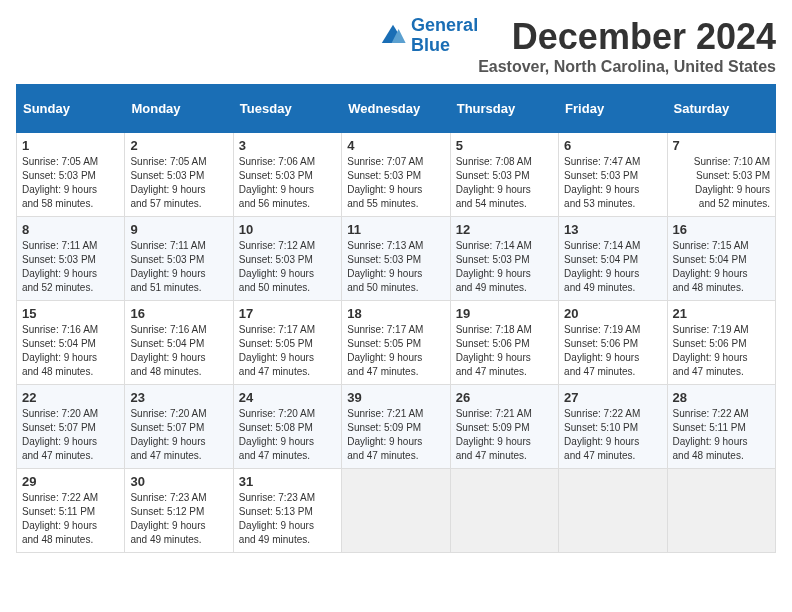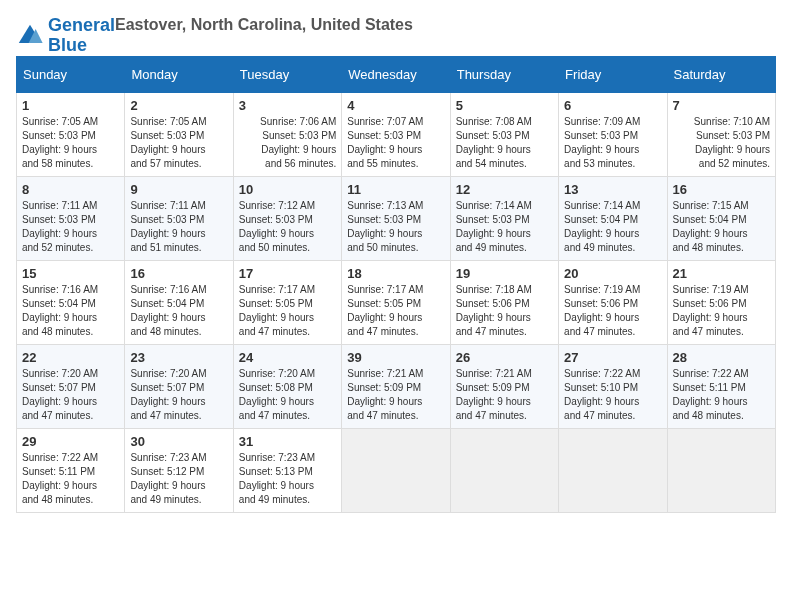--- a/index.html
+++ b/index.html
@@ -5,23 +5,23 @@
     * { box-sizing: border-box; margin: 0; padding: 0; }
     body {
       font-family: Arial, sans-serif;
       background: #fff;
       width: 792px;
       min-height: 612px;
       padding: 16px;
     }
     .header {
       display: flex;
-      justify-content: flex-start;
+      justify-content: flex-end;
       align-items: flex-start;
-      margin-bottom: 0;
+      margin-bottom: 8px;
     }
     .logo {
       display: flex;
       align-items: center;
       gap: 4px;
     }
     .logo-text {
       font-size: 18px;
       font-weight: bold;
       color: #333;
@@ -49,22 +49,22 @@
     }
     .calendar {
       width: 100%;
       border-collapse: collapse;
       border: 1px solid #ccc;
     }
     .calendar th {
       background: #1a6eb5;
       color: #fff;
       font-size: 13px;
-      font-weight: normal;
-      padding: 10px 6px;
+      font-weight: bold;
+      padding: 16px 6px;
       text-align: left;
       border: 1px solid #1a6eb5;
     }
     .calendar td {
       vertical-align: top;
       padding: 5px 5px;
       font-size: 10.5px;
       color: #333;
       border: 1px solid #ddd;
       background: #fff;
@@ -100,20 +100,21 @@
     <svg class="logo-icon" viewBox="0 0 40 40">
       <polygon points="20,4 36,30 4,30" fill="#1a6eb5"></polygon>
       <polygon points="28,10 38,30 18,30" fill="#5ba0d0"></polygon>
     </svg>
     <div class="logo-text">
       <div><span>General</span></div>
       <div><span>Blue</span></div>
     </div>
   </div>
   <div class="title-block">
+    <h1>December 2024</h1>
     <h2>Eastover, North Carolina, United States</h2>
   </div>
 </div>
 
 <table class="calendar">
   <thead>
     <tr>
     <th>Sunday</th>
         <th>Monday</th>
         <th>Tuesday</th>
@@ -134,42 +135,42 @@
         </td>
         <td>
           <span class="day-num">2</span>
           <div class="day-detail" style="white-space: pre-line;">Sunrise: 7:05 AM
 Sunset: 5:03 PM
 Daylight: 9 hours
 and 57 minutes.</div>
         </td>
         <td>
           <span class="day-num">3</span>
-          <div class="day-detail" style="white-space: pre-line; text-align: right;">Sunrise: 7:06 AM
+          <div class="day-detail" style="white-space: pre-line;">Sunrise: 7:06 AM
 Sunset: 5:03 PM
 Daylight: 9 hours
 and 56 minutes.</div>
         </td>
         <td>
           <span class="day-num">4</span>
           <div class="day-detail" style="white-space: pre-line;">Sunrise: 7:07 AM
 Sunset: 5:03 PM
 Daylight: 9 hours
 and 55 minutes.</div>
         </td>
         <td>
           <span class="day-num">5</span>
           <div class="day-detail" style="white-space: pre-line;">Sunrise: 7:08 AM
 Sunset: 5:03 PM
 Daylight: 9 hours
 and 54 minutes.</div>
         </td>
         <td>
           <span class="day-num">6</span>
-          <div class="day-detail" style="white-space: pre-line;">Sunrise: 7:09 AM
+          <div class="day-detail" style="white-space: pre-line;">Sunrise: 7:47 AM
 Sunset: 5:03 PM
 Daylight: 9 hours
 and 53 minutes.</div>
         </td>
         <td>
           <span class="day-num">7</span>
           <div class="day-detail" style="white-space: pre-line; text-align: right;">Sunrise: 7:10 AM
 Sunset: 5:03 PM
 Daylight: 9 hours
 and 52 minutes.</div>

